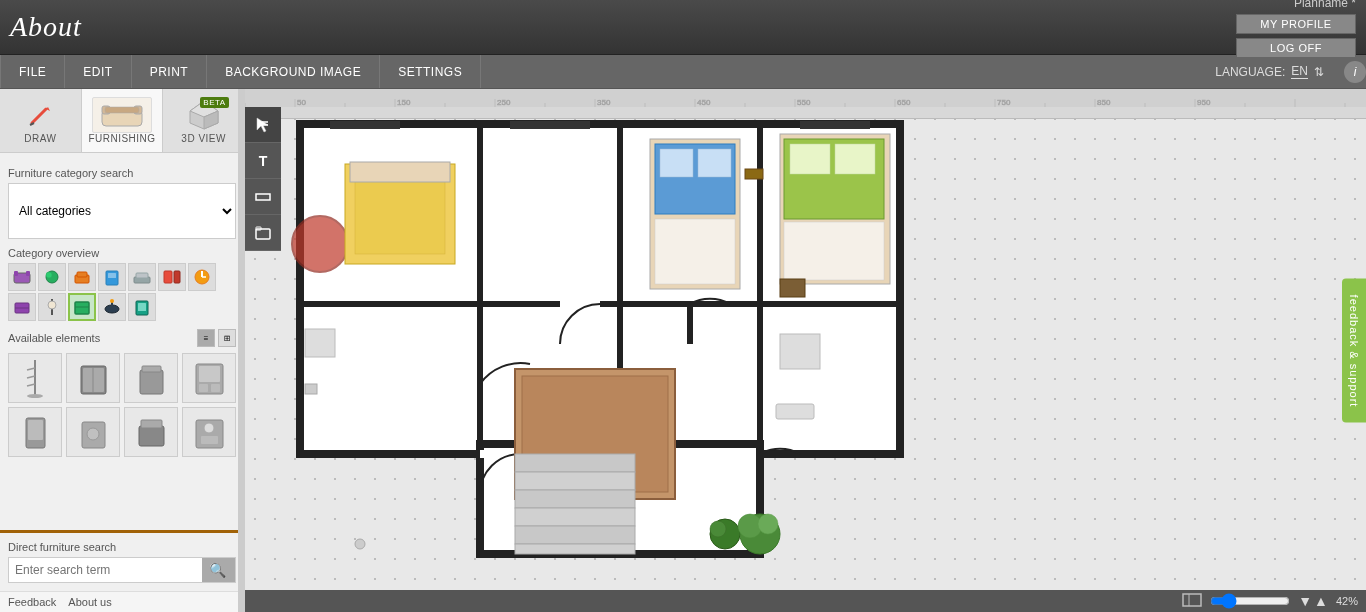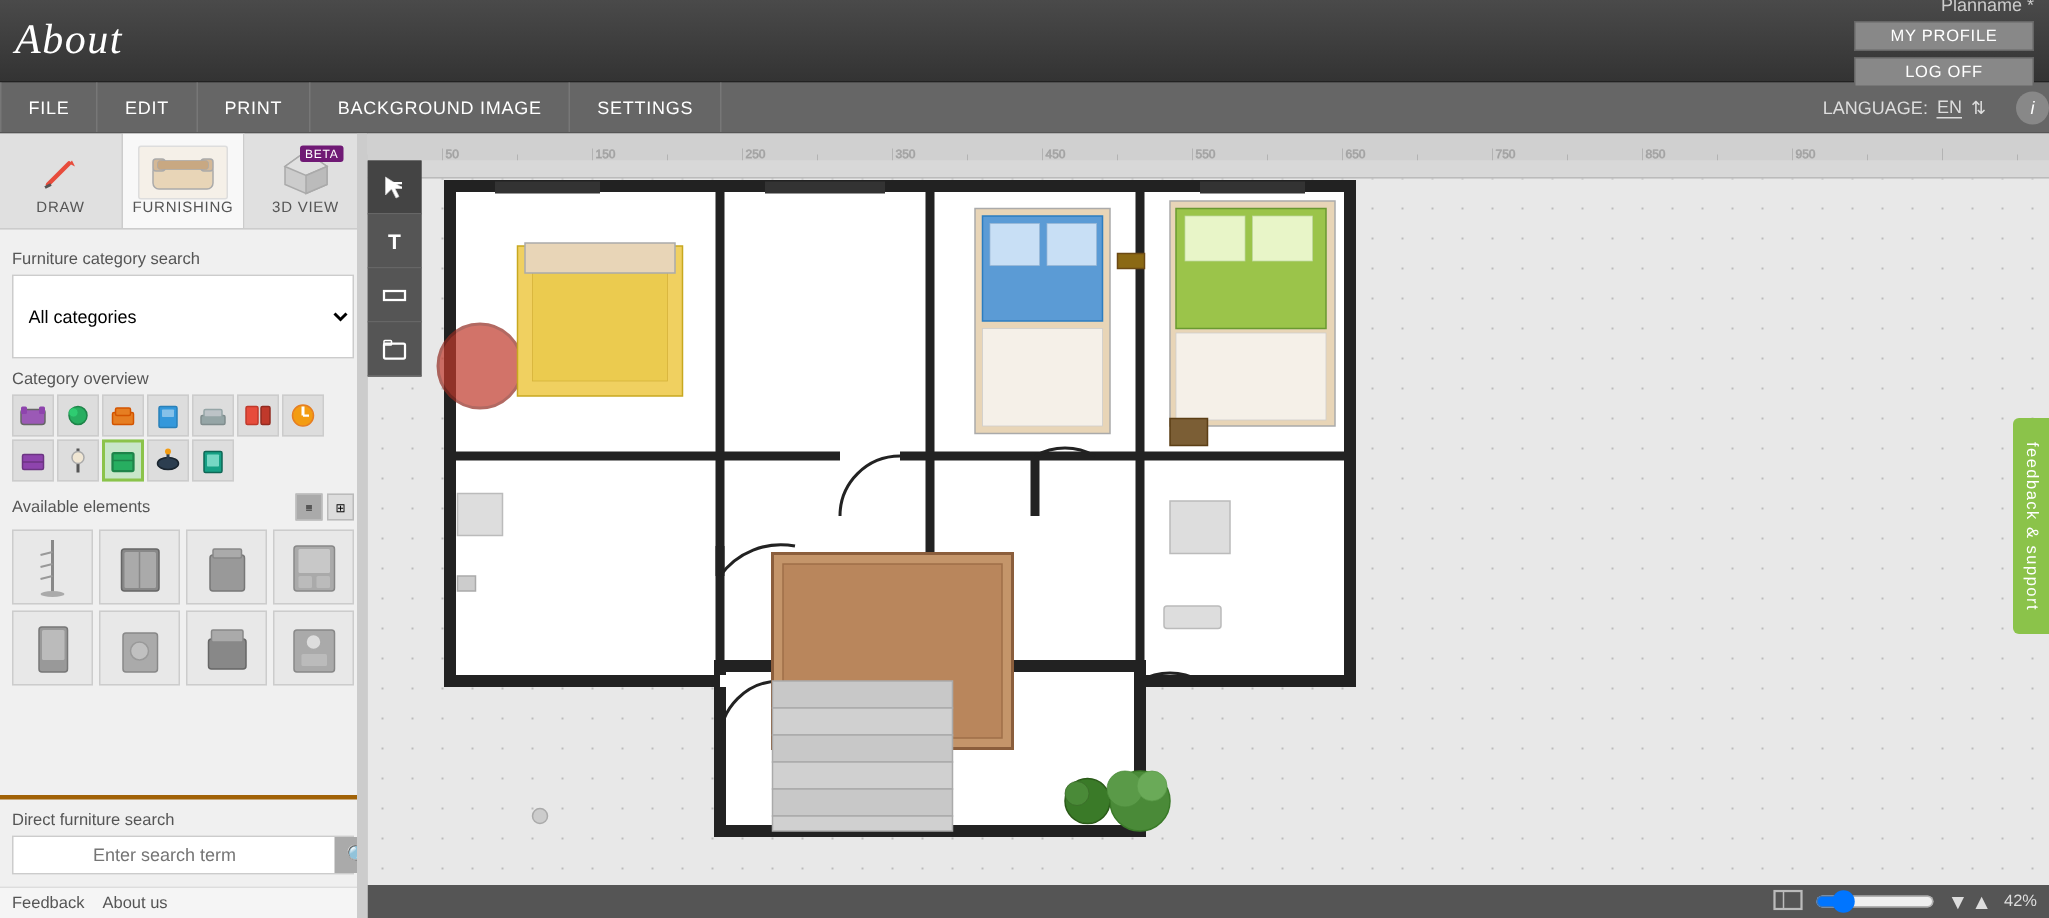--- a/index.html
+++ b/index.html
@@ -217,21 +217,20 @@
       border: 1px solid #ccc;
       background: #fff;
     }
     .search-input {
       flex: 1;
       border: none;
       padding: 4px 6px;
       font-size: 12px;
       outline: none;
       color: #999;
-      margin-left: 47px;
     }
     .search-btn {
       background: #aaa;
       border: none;
       padding: 4px 8px;
       cursor: pointer;
       color: #fff;
       font-size: 14px;
     }
 
@@ -398,21 +397,21 @@
         </div>
         <span>FURNISHING</span>
       </div>
       <div class="mode-tab">
         <div style="width:46px;height:36px;display:flex;align-items:center;justify-content:center;position:relative;">
           <svg width="36" height="36" viewBox="0 0 36 36">
             <polygon points="18,4 32,14 32,26 18,32 4,26 4,14" fill="#ccc" stroke="#aaa" stroke-width="1"></polygon>
             <polygon points="18,4 32,14 18,20 4,14" fill="#e0e0e0" stroke="#aaa" stroke-width="1"></polygon>
             <polygon points="18,20 32,14 32,26 18,32" fill="#bbb" stroke="#aaa" stroke-width="1"></polygon>
           </svg>
-          <div style="position:absolute;top:0;right:-2px;background:#701a75;color:#fff;font-size:8px;padding:1px 3px;border-radius:2px;">BETA</div>
+          <div style="position:absolute;top:0;right:-2px;background:#4d7c0f;color:#fff;font-size:8px;padding:1px 3px;border-radius:2px;">BETA</div>
         </div>
         <span>3D VIEW</span>
       </div>
     </div>
 
     <div id="sidebar-content">
 
       <div class="sidebar-section-title">Furniture category search</div>
       <select class="category-select">
         <option>All categories</option>

